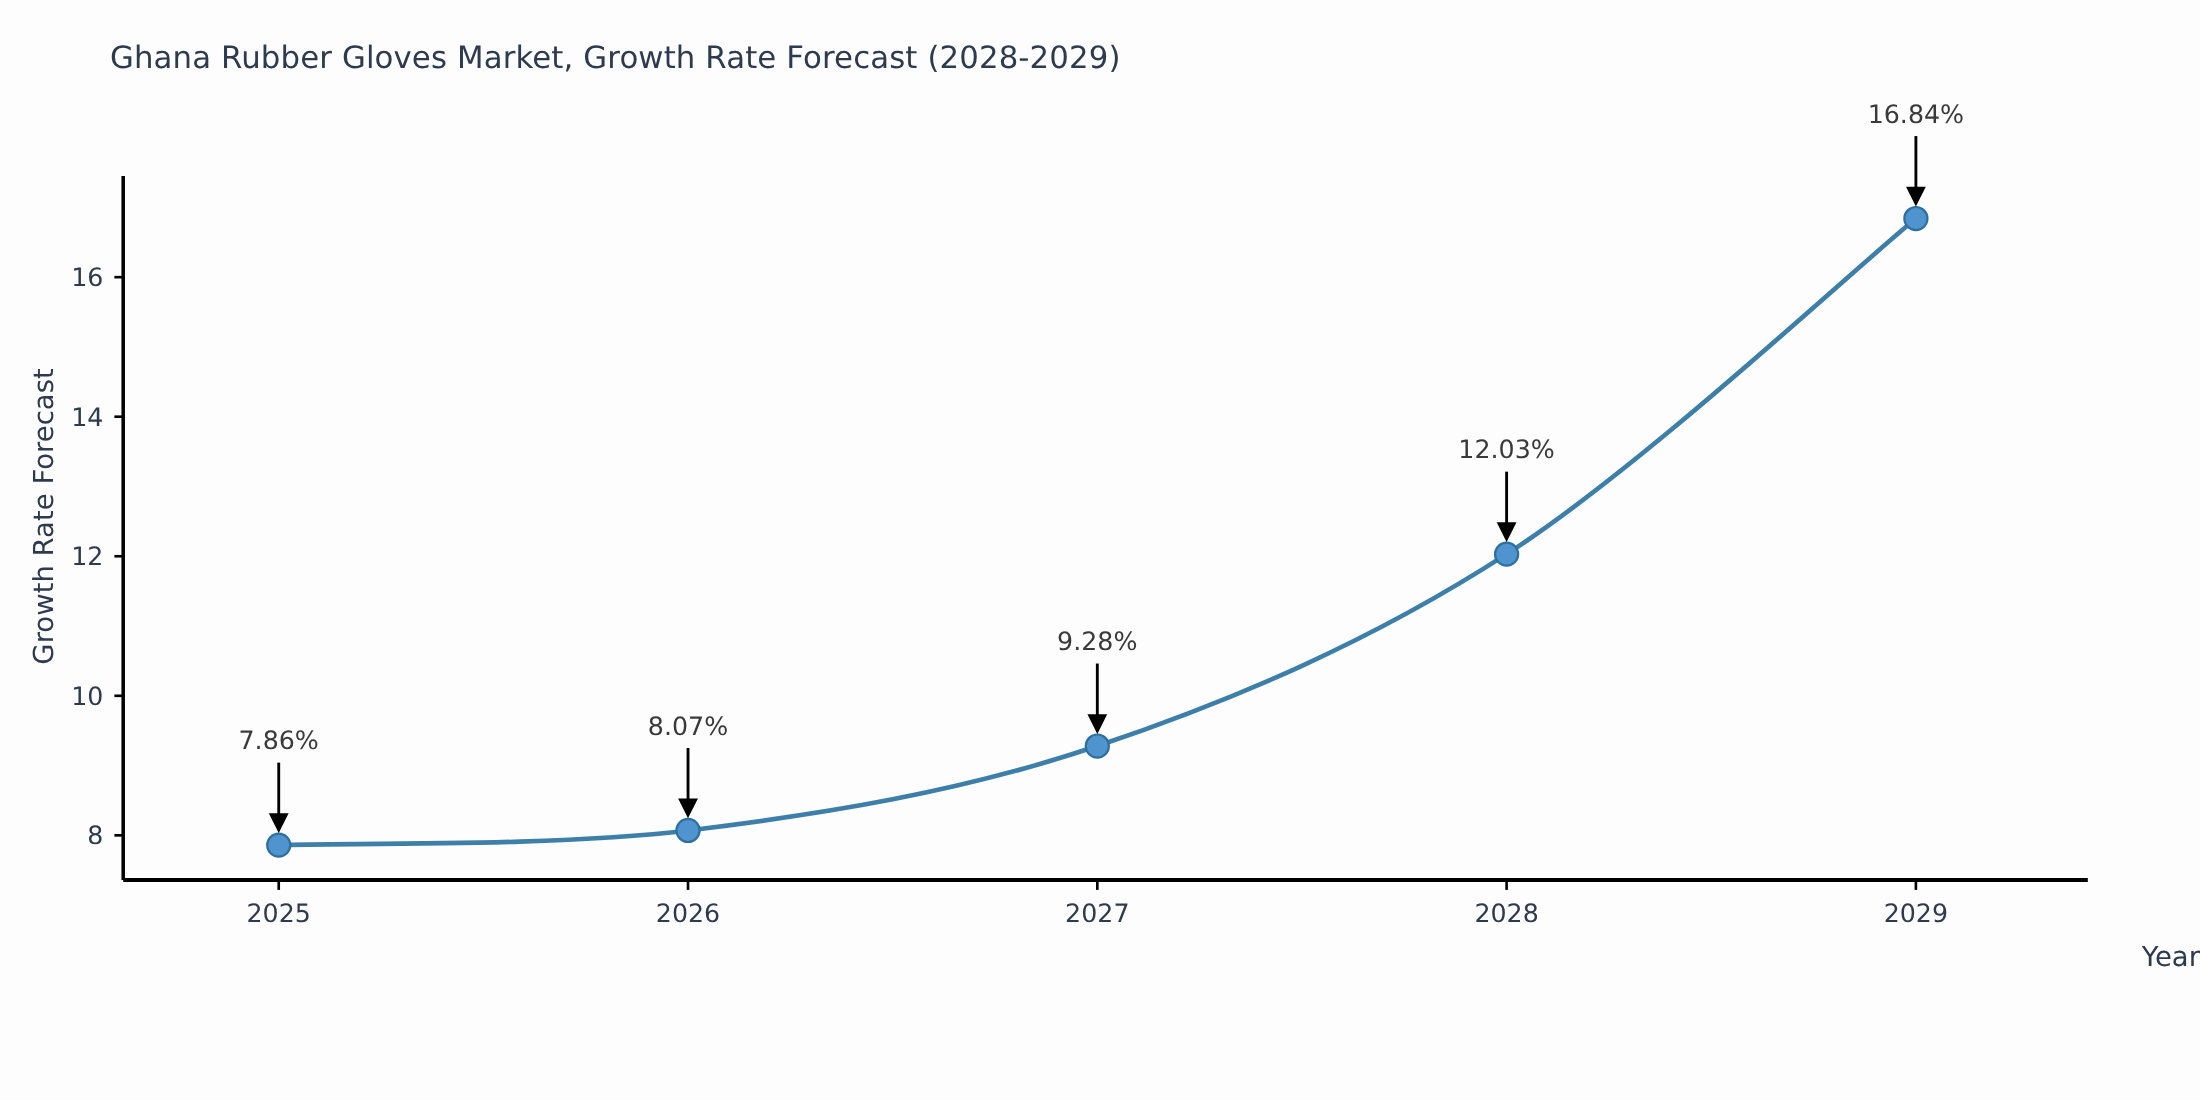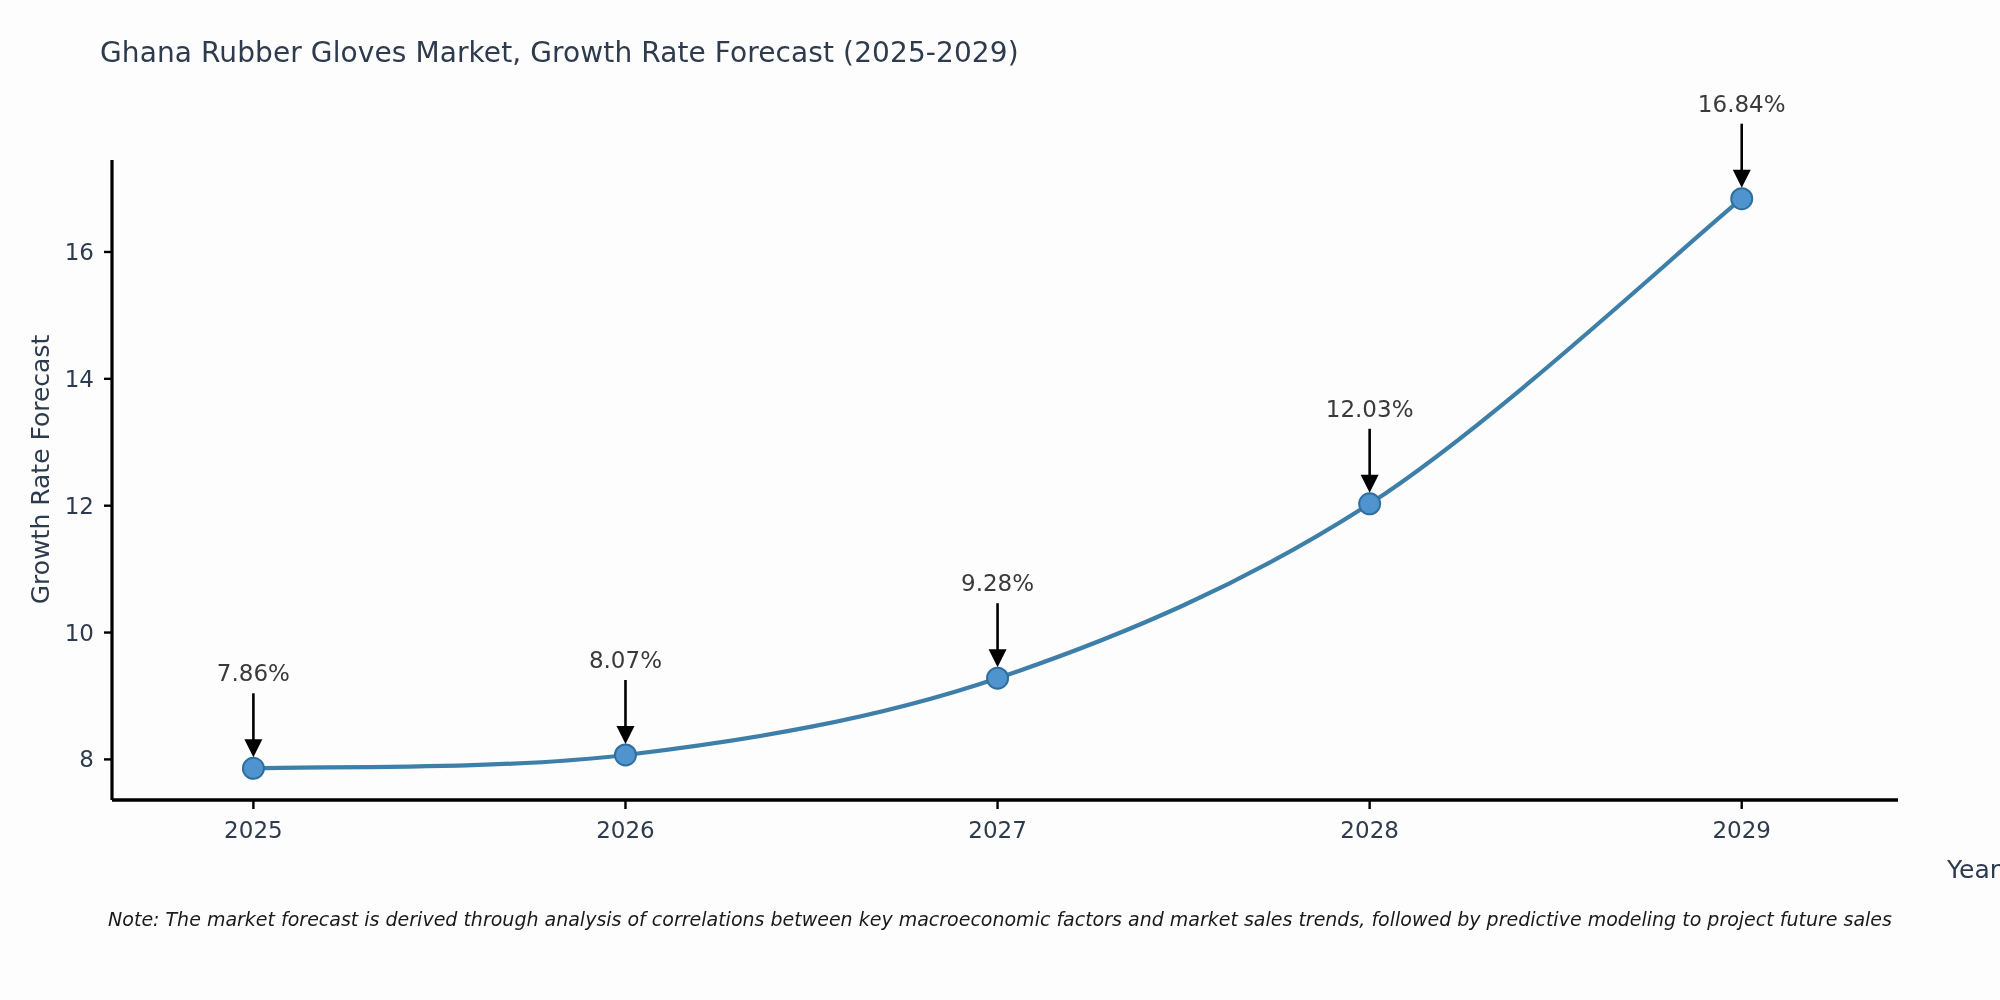--- a/index.html
+++ b/index.html
@@ -72,21 +72,21 @@
     font-family: "DejaVu Sans", "Liberation Sans", sans-serif;
     font-size: 23px;
     fill: #3a3a3a;
   }
 </style>
 </head>
 <body>
 
 <div id="figure">
 
-  <div class="chart-title">Ghana Rubber Gloves Market, Growth Rate Forecast (2025-2029)</div>
+  <div class="chart-title">Ghana Rubber Gloves Market, Growth Rate Forecast (2028-2029)</div>
 
   <div class="y-axis-title">Growth Rate Forecast</div>
 
   <svg class="plot" width="2000" height="1000">
 
     <line id="spine-y" x1="112" y1="160" x2="112" y2="800" stroke="#000000" stroke-width="3.2"></line>
     <line id="spine-x" x1="112" y1="800" x2="1898" y2="800" stroke="#000000" stroke-width="3.6"></line>
 
     <g id="ytick-group">
         <line x1="104" y1="759.4053518334986" x2="112" y2="759.4053518334986" stroke="#000" stroke-width="2.4"></line>
@@ -136,15 +136,14 @@
         <path d="M 1360.6416666666596 474.78592666005954 L 1378.6416666666596 474.78592666005954 L 1369.6416666666596 492.78592666005954 Z" fill="#000000"></path>
         <text x="1369.6416666666596" y="416.78592666005954" text-anchor="middle" class="point-label">12.03%</text>
         <line x1="1741.724999999979" y1="123.69177403369667" x2="1741.724999999979" y2="174.69177403369667" stroke="#000000" stroke-width="2.6"></line>
         <path d="M 1732.724999999979 169.69177403369667 L 1750.724999999979 169.69177403369667 L 1741.724999999979 187.69177403369667 Z" fill="#000000"></path>
         <text x="1741.724999999979" y="111.69177403369667" text-anchor="middle" class="point-label">16.84%</text>
       </g>
   </svg>
 
   <div class="x-axis-title">Year</div>
 
-  <div class="footnote">Note: The market forecast is derived through analysis of correlations between key macroeconomic factors and market sales trends, followed by predictive modeling to project future sales</div>
 
 </div>
 
 </body></html>

